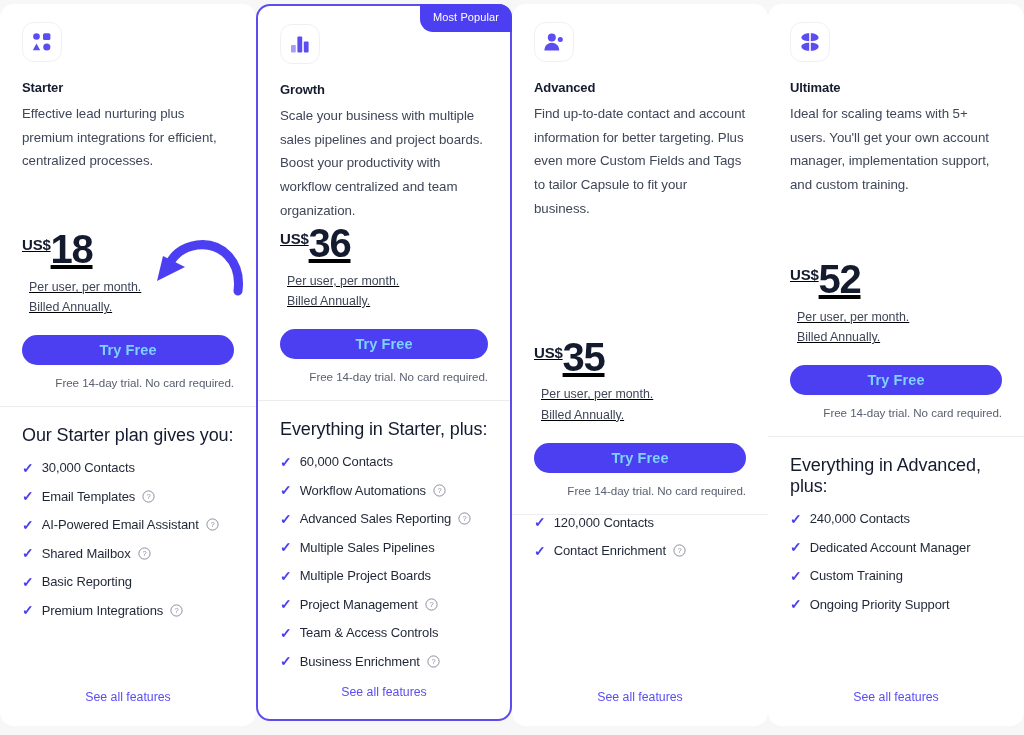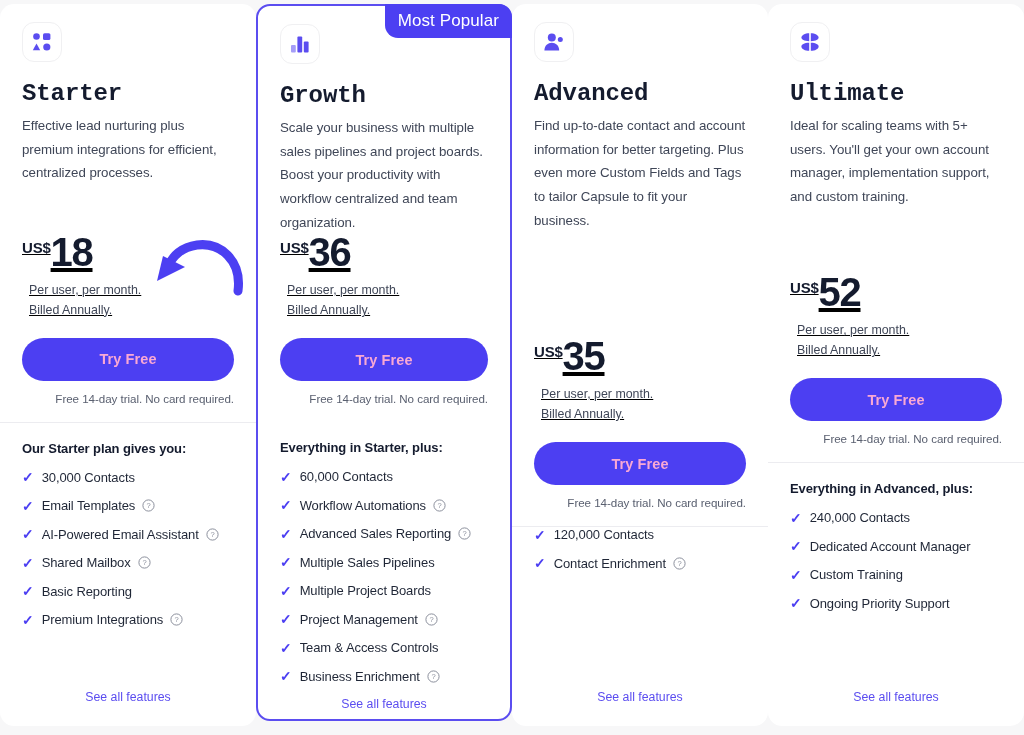--- a/index.html
+++ b/index.html
@@ -44,21 +44,21 @@
     z-index: 5;
   }
 
   
   .popular-badge {
     position: absolute;
     top: -2px;
     right: -2px;
     background: #4c3ff2;
     color: #ffffff;
-    font-size: 17px;
+    font-size: 11px;
     line-height: 1;
     padding: 8px 13px 9px 13px;
     border-top-right-radius: 13px;
     border-bottom-left-radius: 13px;
     letter-spacing: .1px;
     white-space: nowrap;
   }
 
   
   .plan-icon {
@@ -70,26 +70,25 @@
     display: flex;
     align-items: center;
     justify-content: center;
     margin-bottom: 18px;
     flex: none;
   }
   .plan-icon svg { display: block; }
 
   
   .plan-name {
-    font-size: 24px;
+    font-size: 13px;
     font-weight: bold;
     color: #141b2e;
     letter-spacing: -.1px;
     margin-bottom: 7px;
-    font-family: Liberation Mono, monospace;
   }
   .plan-blurb {
     font-size: 13.3px;
     line-height: 1.78;
     color: #3f4657;
     letter-spacing: -.05px;
   }
 
   
   .price-block { margin-top: auto; text-decoration: underline; }
@@ -118,24 +117,24 @@
     line-height: 1.62;
     padding-left: 7px;
   }
 
   
   .cta-wrap { margin-top: 18px; }
   .cta-button {
     display: block;
     width: 100%;
     background: #4c3ff2;
-    color: #f9a8d4;
+    color: #7dd3fc;
     border: none;
     border-radius: 26px;
-    height: 43px;
+    height: 30px;
     font-family: inherit;
     font-size: 14.5px;
     font-weight: bold;
     letter-spacing: .1px;
     cursor: pointer;
   }
   .cta-sub {
     font-size: 11.6px;
     color: #5a6070;
     text-align: right;
@@ -145,22 +144,22 @@
 
   
   .card-divider {
     height: 1px;
     background: #ececf0;
     margin: 17px -22px 0 -22px;
   }
 
   
   .features-head {
-    font-size: 13px;
-    font-weight: bold;
+    font-size: 18px;
+    font-weight: normal;
     color: #141b2e;
     margin-top: 18px;
     margin-bottom: 14px;
     letter-spacing: -.1px;
   }
   .feature-list { list-style: none; }
   .feature-item {
     display: flex;
     align-items: center;
     font-size: 13px;

